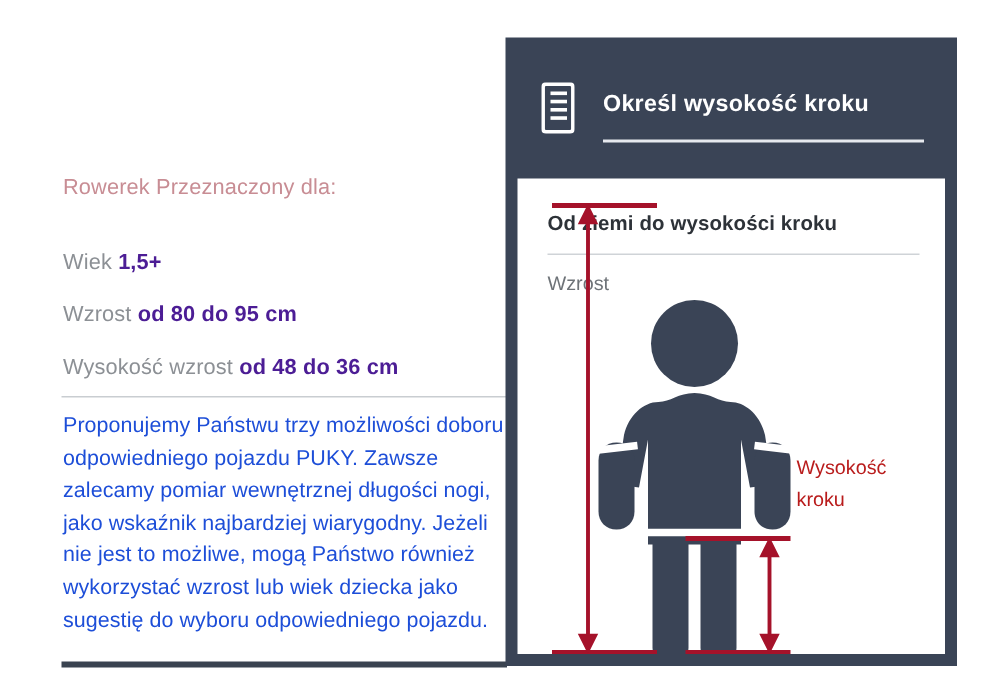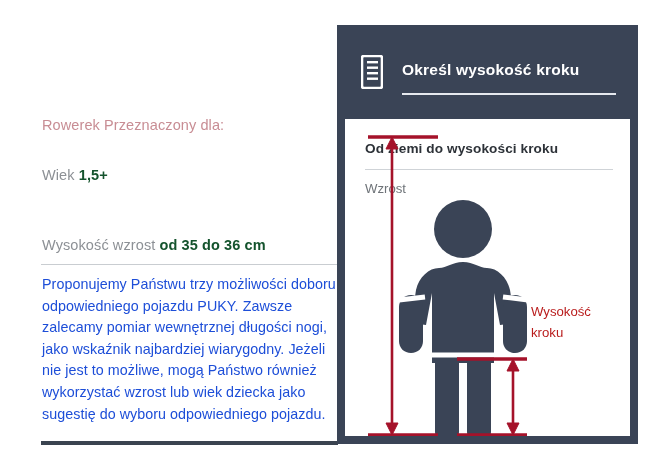--- a/index.html
+++ b/index.html
@@ -37,21 +37,21 @@
 
   .spec-row {
     position: absolute;
     left: 17px;
     font-size: 14.5px;
     color: #8c9095;
     white-space: nowrap;
     letter-spacing: 0.1px;
   }
   .spec-row .val {
-    color: #14532d;
+    color: #4c1d95;
     font-weight: bold;
   }
   #spec-row-age    { top: 167px; }
   #spec-row-height { top: 202px; }
   #spec-row-step   { top: 237px; }
 
   #left-divider-top {
     position: absolute;
     left: 16px;
     top: 264px;
@@ -187,23 +187,26 @@
 <body>
 
 <div id="left-column">
 
   <div id="spec-heading">Rowerek Przeznaczony dla:</div>
 
   <div class="spec-row" id="spec-row-age">
     <span>Wiek </span><span class="val">1,5+</span>
   </div>
 
+  <div class="spec-row" id="spec-row-height">
+    <span>Wzrost </span><span class="val">od 80 do 95 cm</span>
+  </div>
 
   <div class="spec-row" id="spec-row-step">
-    <span>Wysokość wzrost </span><span class="val">od 35 do 36 cm</span>
+    <span>Wysokość wzrost </span><span class="val">od 48 do 36 cm</span>
   </div>
 
   <div id="left-divider-top"></div>
 
   <div id="spec-paragraph">Proponujemy Państwu trzy możliwości doboru odpowiedniego pojazdu PUKY. Zawsze zalecamy pomiar wewnętrznej długości nogi, jako wskaźnik najbardziej wiarygodny. Jeżeli nie jest to możliwe, mogą Państwo również wykorzystać wzrost lub wiek dziecka jako sugestię do wyboru odpowiedniego pojazdu.</div>
 
   <div id="left-divider-bottom"></div>
 </div>
 
 <div id="step-panel">

